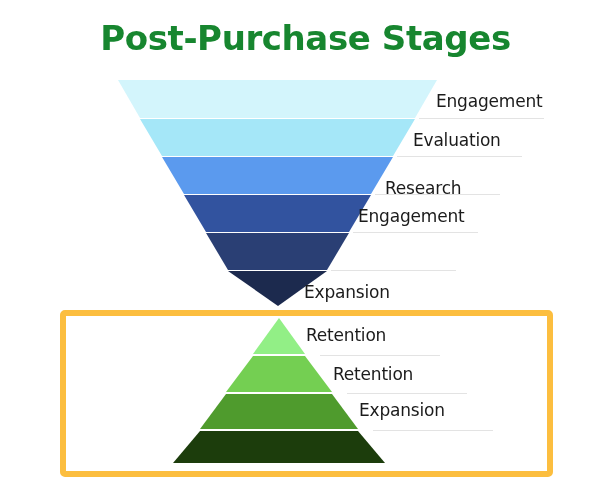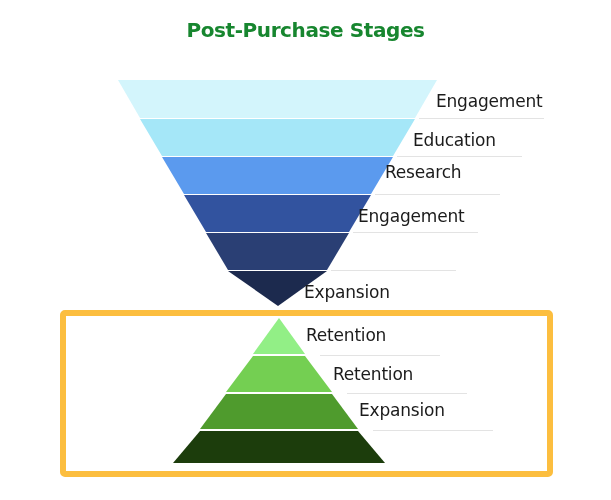--- a/index.html
+++ b/index.html
@@ -20,21 +20,21 @@
     background: #ffffff;
   }
 
   
   #title {
     position: absolute;
     left: 0;
     top: 18px;
     width: 611px;
     text-align: center;
-    font-size: 20px;
+    font-size: 34px;
     font-weight: 800;
     letter-spacing: -0.4px;
     color: #17862f;
     font-family: "DejaVu Sans", "Liberation Sans", sans-serif;
   }
 
   
   #highlight-box {
     position: absolute;
     left: 60px;
@@ -102,22 +102,22 @@
   <div class="sep-line" style="left:397px; top:156px; width:125px;"></div>
   <div class="sep-line" style="left:375px; top:194px; width:125px;"></div>
   <div class="sep-line" style="left:353px; top:232px; width:125px;"></div>
   <div class="sep-line" style="left:331px; top:270px; width:125px;"></div>
 
   <div class="sep-line" style="left:320px; top:355px; width:120px;"></div>
   <div class="sep-line" style="left:347px; top:393px; width:120px;"></div>
   <div class="sep-line" style="left:373px; top:430px; width:120px;"></div>
 
   <div class="stage-label" style="left:436px; top:93px;">Engagement</div>
-  <div class="stage-label" style="left:413px; top:132px;">Education</div>
-  <div class="stage-label" style="left:385px; top:164px;">Research</div>
+  <div class="stage-label" style="left:413px; top:132px;">Evaluation</div>
+  <div class="stage-label" style="left:385px; top:180px;">Research</div>
   <div class="stage-label" style="left:358px; top:208px;">Engagement</div>
   <div class="stage-label" style="left:304px; top:284px;">Expansion</div>
 
   <div class="stage-label" style="left:306px; top:327px;">Retention</div>
   <div class="stage-label" style="left:333px; top:366px;">Retention</div>
   <div class="stage-label" style="left:359px; top:402px;">Expansion</div>
 
 </div>
 
 </body></html>

